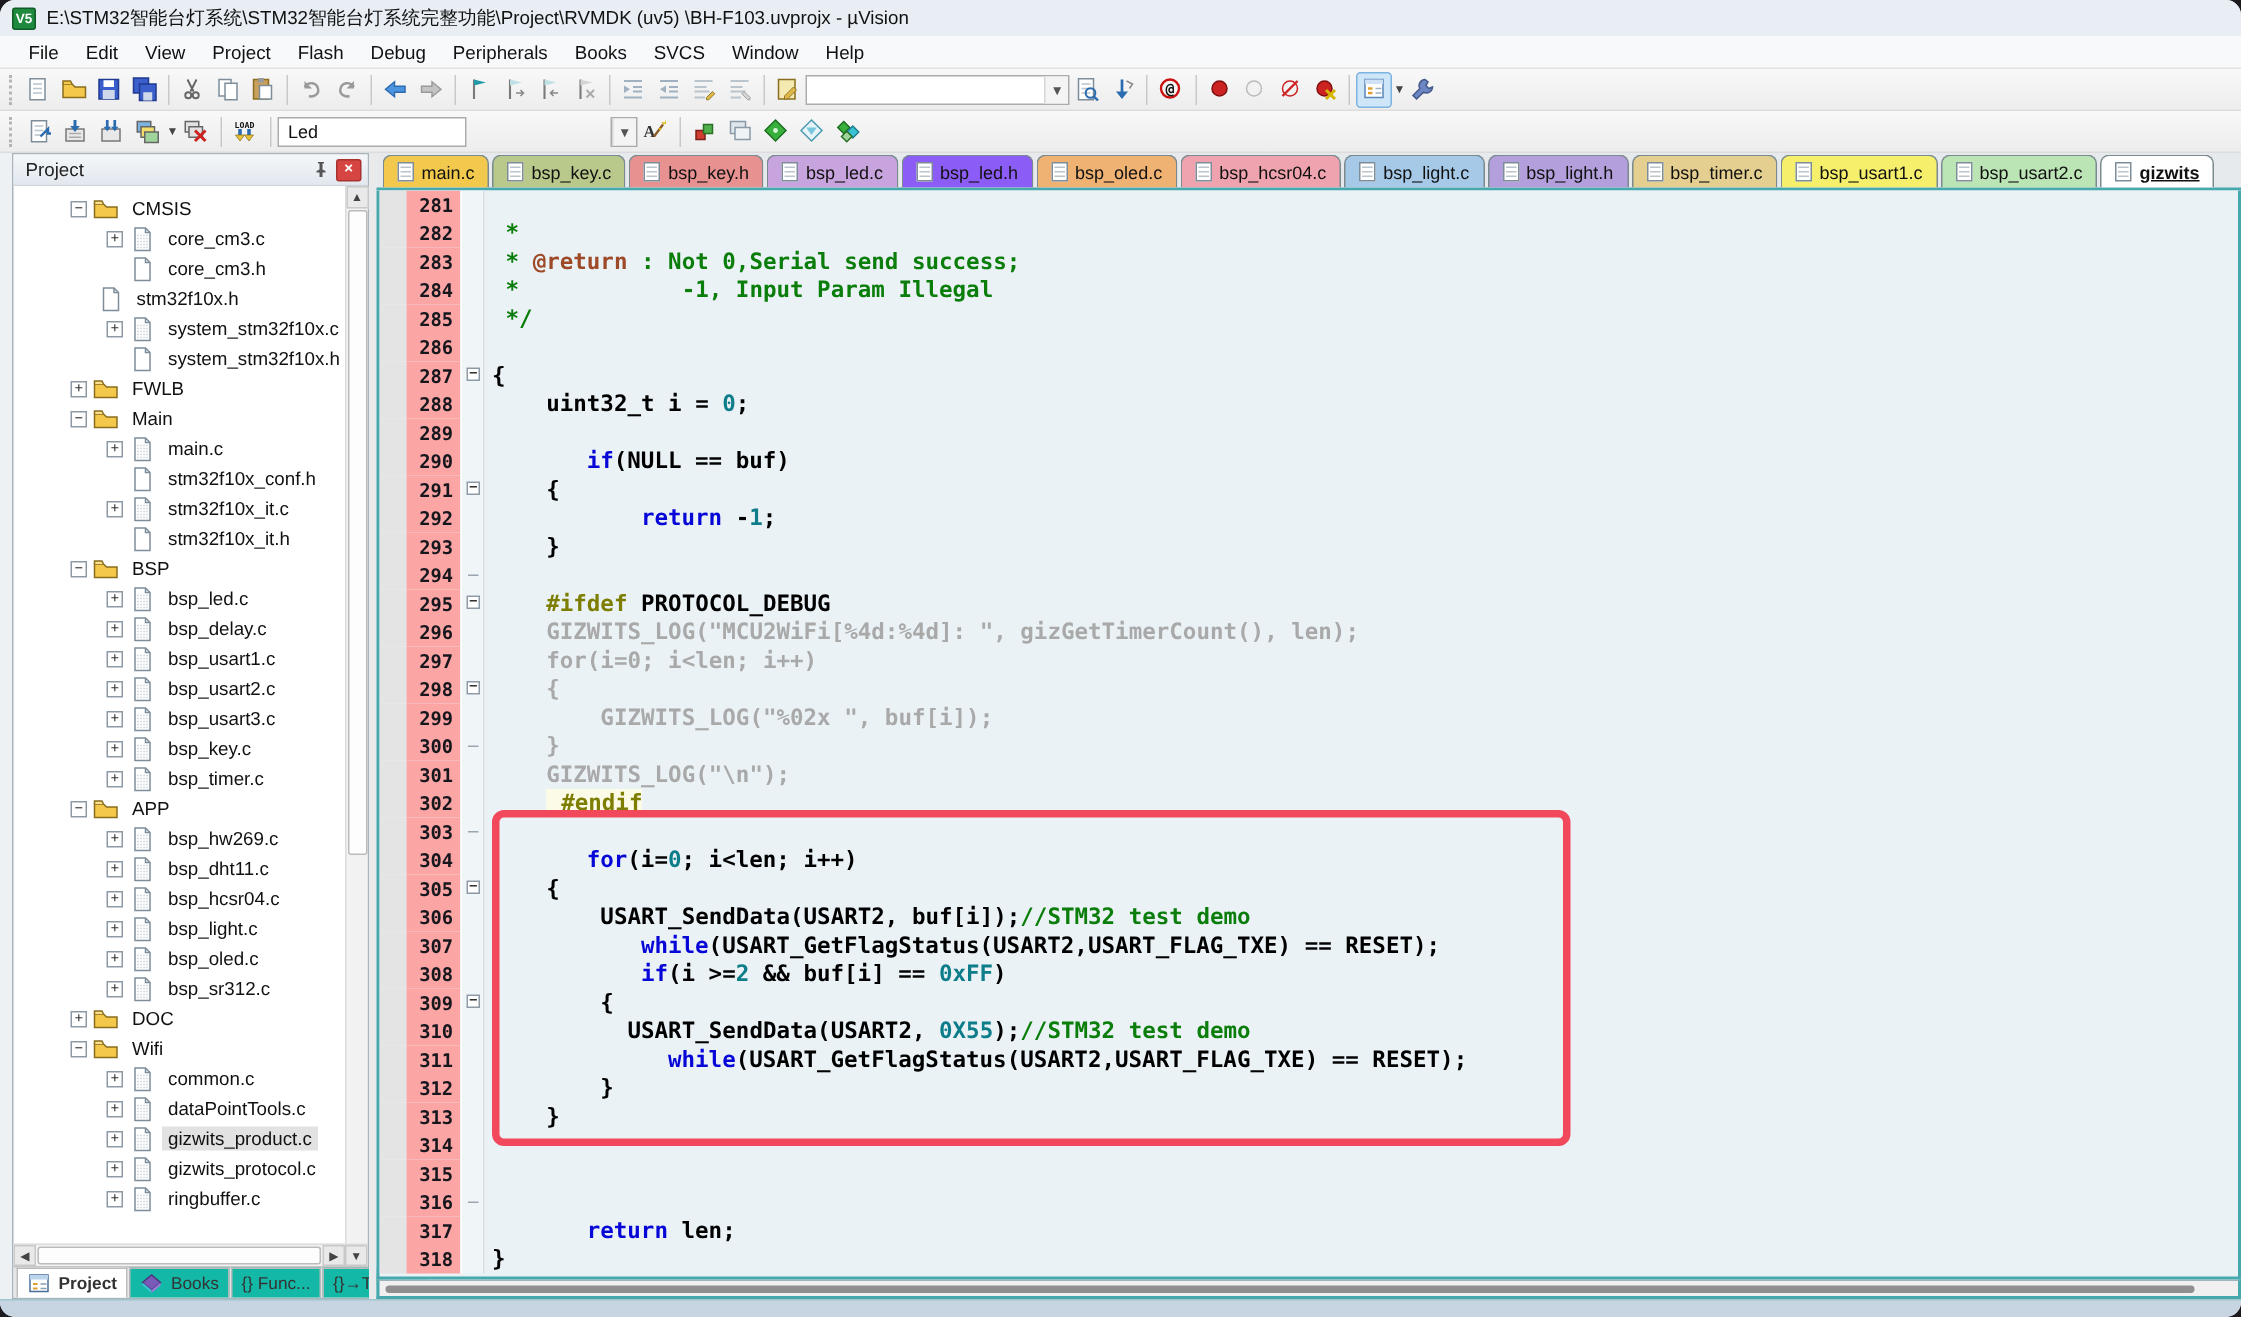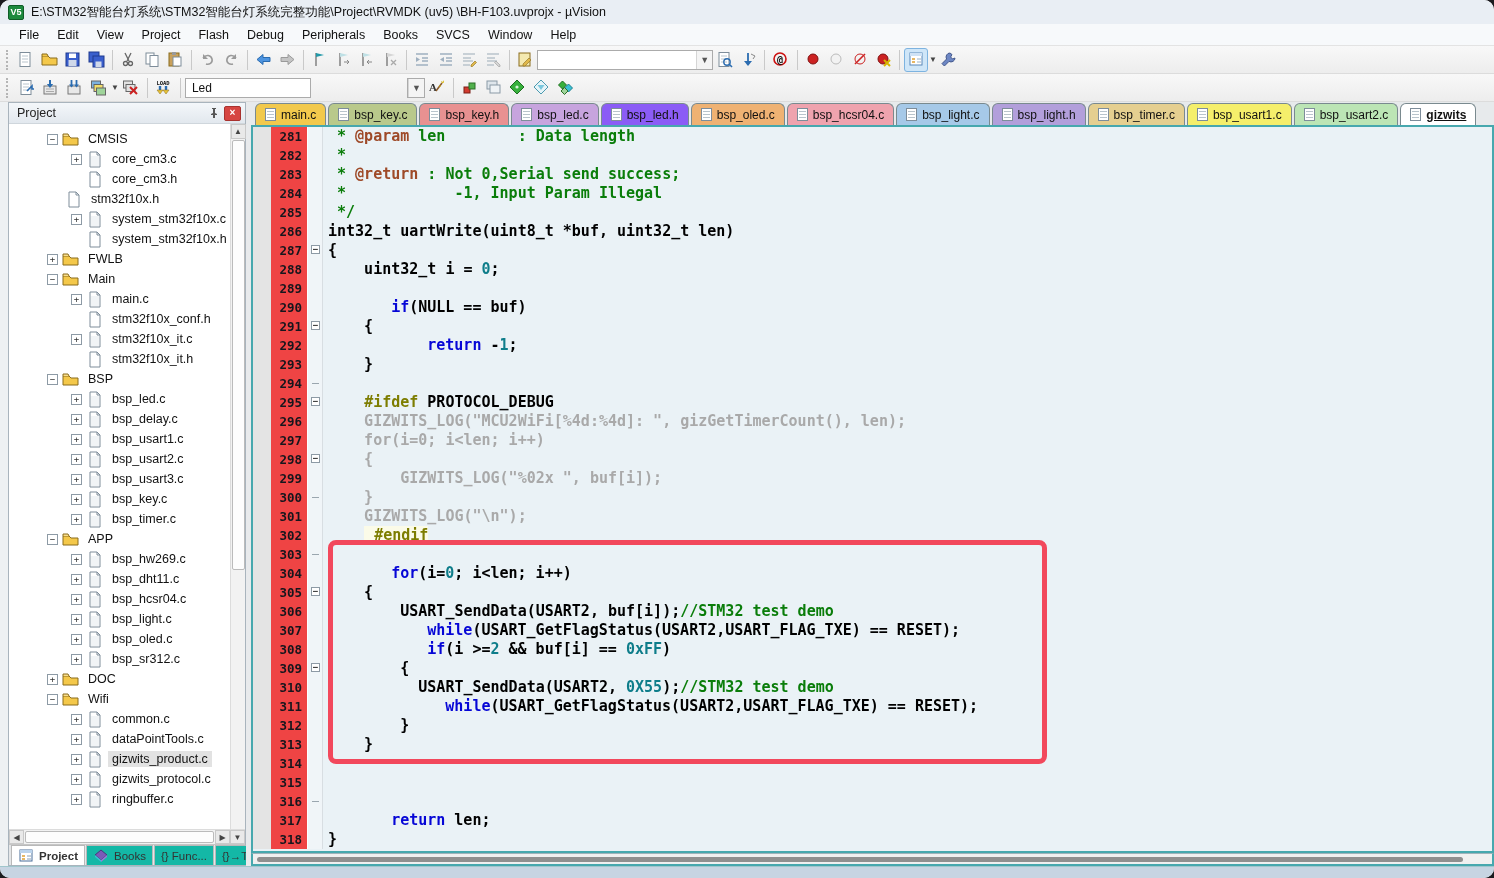--- a/index.html
+++ b/index.html
@@ -65,21 +65,21 @@
         border:1px solid #7a8a8f;border-bottom:none;border-radius:6px 6px 0 0;margin-right:2px;white-space:nowrap;flex:none;}
   .etab.active{background:#fff;font-weight:bold;}
   .etab.active .etab-label{text-decoration:underline;}
   .page-ico{width:11px;height:13px;background:#fff;border:1px solid #7e8d9a;position:relative;flex:none;}
   .page-ico i{position:absolute;left:1px;right:1px;top:2px;height:1px;background:#b9c4cc;box-shadow:0 3px 0 #b9c4cc,0 6px 0 #b9c4cc;}
 
   .code-area{flex:1;position:relative;background:#eaf2f6;border:2px solid #47a8ae;border-top:none;overflow:hidden;}
   .code-scroll{position:absolute;inset:0;overflow:hidden;}
   .code-line{display:flex;height:19px;line-height:19px;font-family:"DejaVu Sans Mono","Liberation Mono",monospace;font-size:15px;font-weight:bold;white-space:pre;}
   .ln-bp{width:18px;background:#e4e4e4;flex:none;}
-  .ln-num{width:36px;background:#ef4444;color:#16161d;text-align:right;padding-right:5px;font-size:12.5px;flex:none;font-family:"DejaVu Sans Mono",monospace;}
+  .ln-num{width:36px;background:#fca5a5;color:#16161d;text-align:right;padding-right:5px;font-size:12.5px;flex:none;font-family:"DejaVu Sans Mono",monospace;}
   .ln-fold{width:16px;background:#f0f5f8;border-left:1px solid #fff;border-right:1px solid #d8dee2;flex:none;position:relative;}
   .fold-box{position:absolute;left:3px;top:4px;width:9px;height:9px;border:1px solid #8d9aa5;background:#fff;font-size:9px;line-height:7px;text-align:center;color:#333;}
   .fold-tick{position:absolute;left:4px;top:9px;width:7px;height:1px;background:#9aa6af;}
   .ln-code{padding-left:5px;}
   .tk-p{color:#000;}
   .tk-k{color:#0606d6;margin-left:27px;}
   .tk-c{color:#0a7d0a;}
   .tk-dox{color:#9e4a28;}
   .tk-n{color:#0e7d8a;}
   .tk-pp{color:#7d7d00;}
@@ -916,21 +916,21 @@
             </span>
      <span class="etab-label">gizwits</span>
           </span>
         </div>
       <div class="code-area">
         <div class="code-scroll" id="code">
             <div class="code-line">
       <span class="ln-bp"></span>
       <span class="ln-num">281</span>
       <span class="ln-fold"></span>
-      <span class="ln-code"><span class="tk-c"> * </span><span class="tk-dox">@param</span><span class="tk-c"> len        : Data length</span></span></div>
+      </div>
             <div class="code-line">
       <span class="ln-bp"></span>
       <span class="ln-num">282</span>
       <span class="ln-fold"></span>
       <span class="ln-code"><span class="tk-c"> *</span></span></div>
             <div class="code-line">
       <span class="ln-bp"></span>
       <span class="ln-num">283</span>
       <span class="ln-fold"></span>
       <span class="ln-code"><span class="tk-c"> * </span><span class="tk-dox">@return</span><span class="tk-c"> : Not 0,Serial send success;</span></span></div>
@@ -941,21 +941,21 @@
       <span class="ln-code"><span class="tk-c"> *            -1, Input Param Illegal</span></span></div>
             <div class="code-line">
       <span class="ln-bp"></span>
       <span class="ln-num">285</span>
       <span class="ln-fold"></span>
       <span class="ln-code"><span class="tk-c"> */</span></span></div>
             <div class="code-line">
       <span class="ln-bp"></span>
       <span class="ln-num">286</span>
       <span class="ln-fold"></span>
-      <span class="ln-code"><span class="tk-p">int32_t uartWrite(uint8_t *buf, uint32_t len)</span></span></div>
+      </div>
             <div class="code-line">
       <span class="ln-bp"></span>
       <span class="ln-num">287</span>
       <span class="ln-fold"><span class="fold-box">−</span></span>
       <span class="ln-code"><span class="tk-p">{</span></span></div>
             <div class="code-line">
       <span class="ln-bp"></span>
       <span class="ln-num">288</span>
       <span class="ln-fold"></span>
       <span class="ln-code"><span class="tk-p">    uint32_t i = </span><span class="tk-n">0</span><span class="tk-p">;</span></span></div>

